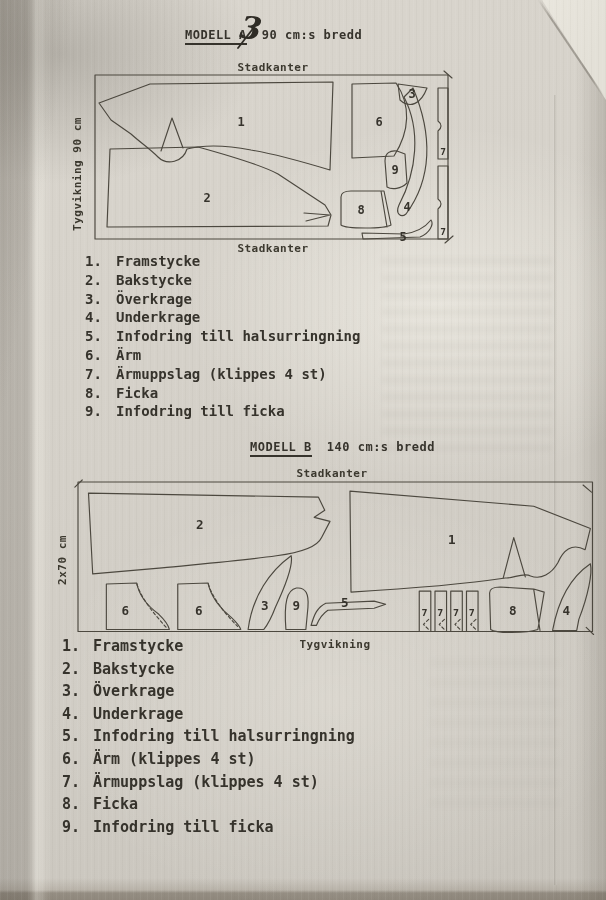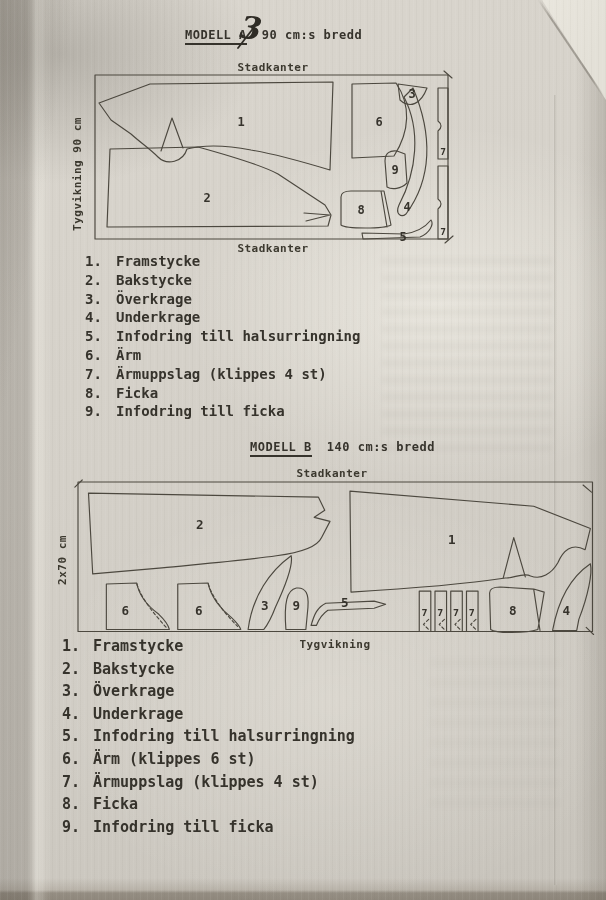--- a/index.html
+++ b/index.html
@@ -203,21 +203,21 @@
     <div class="row">
         <span class="num">4.</span>
         <span class="lbl">Underkrage</span>
       </div>
     <div class="row">
         <span class="num">5.</span>
         <span class="lbl">Infodring till halsurringning</span>
       </div>
     <div class="row">
         <span class="num">6.</span>
-        <span class="lbl">Ärm (klippes 6 st)</span>
+        <span class="lbl">Ärm (klippes 4 st)</span>
       </div>
     <div class="row">
         <span class="num">7.</span>
         <span class="lbl">Ärmuppslag (klippes 4 st)</span>
       </div>
     <div class="row">
         <span class="num">8.</span>
         <span class="lbl">Ficka</span>
       </div>
     <div class="row">

